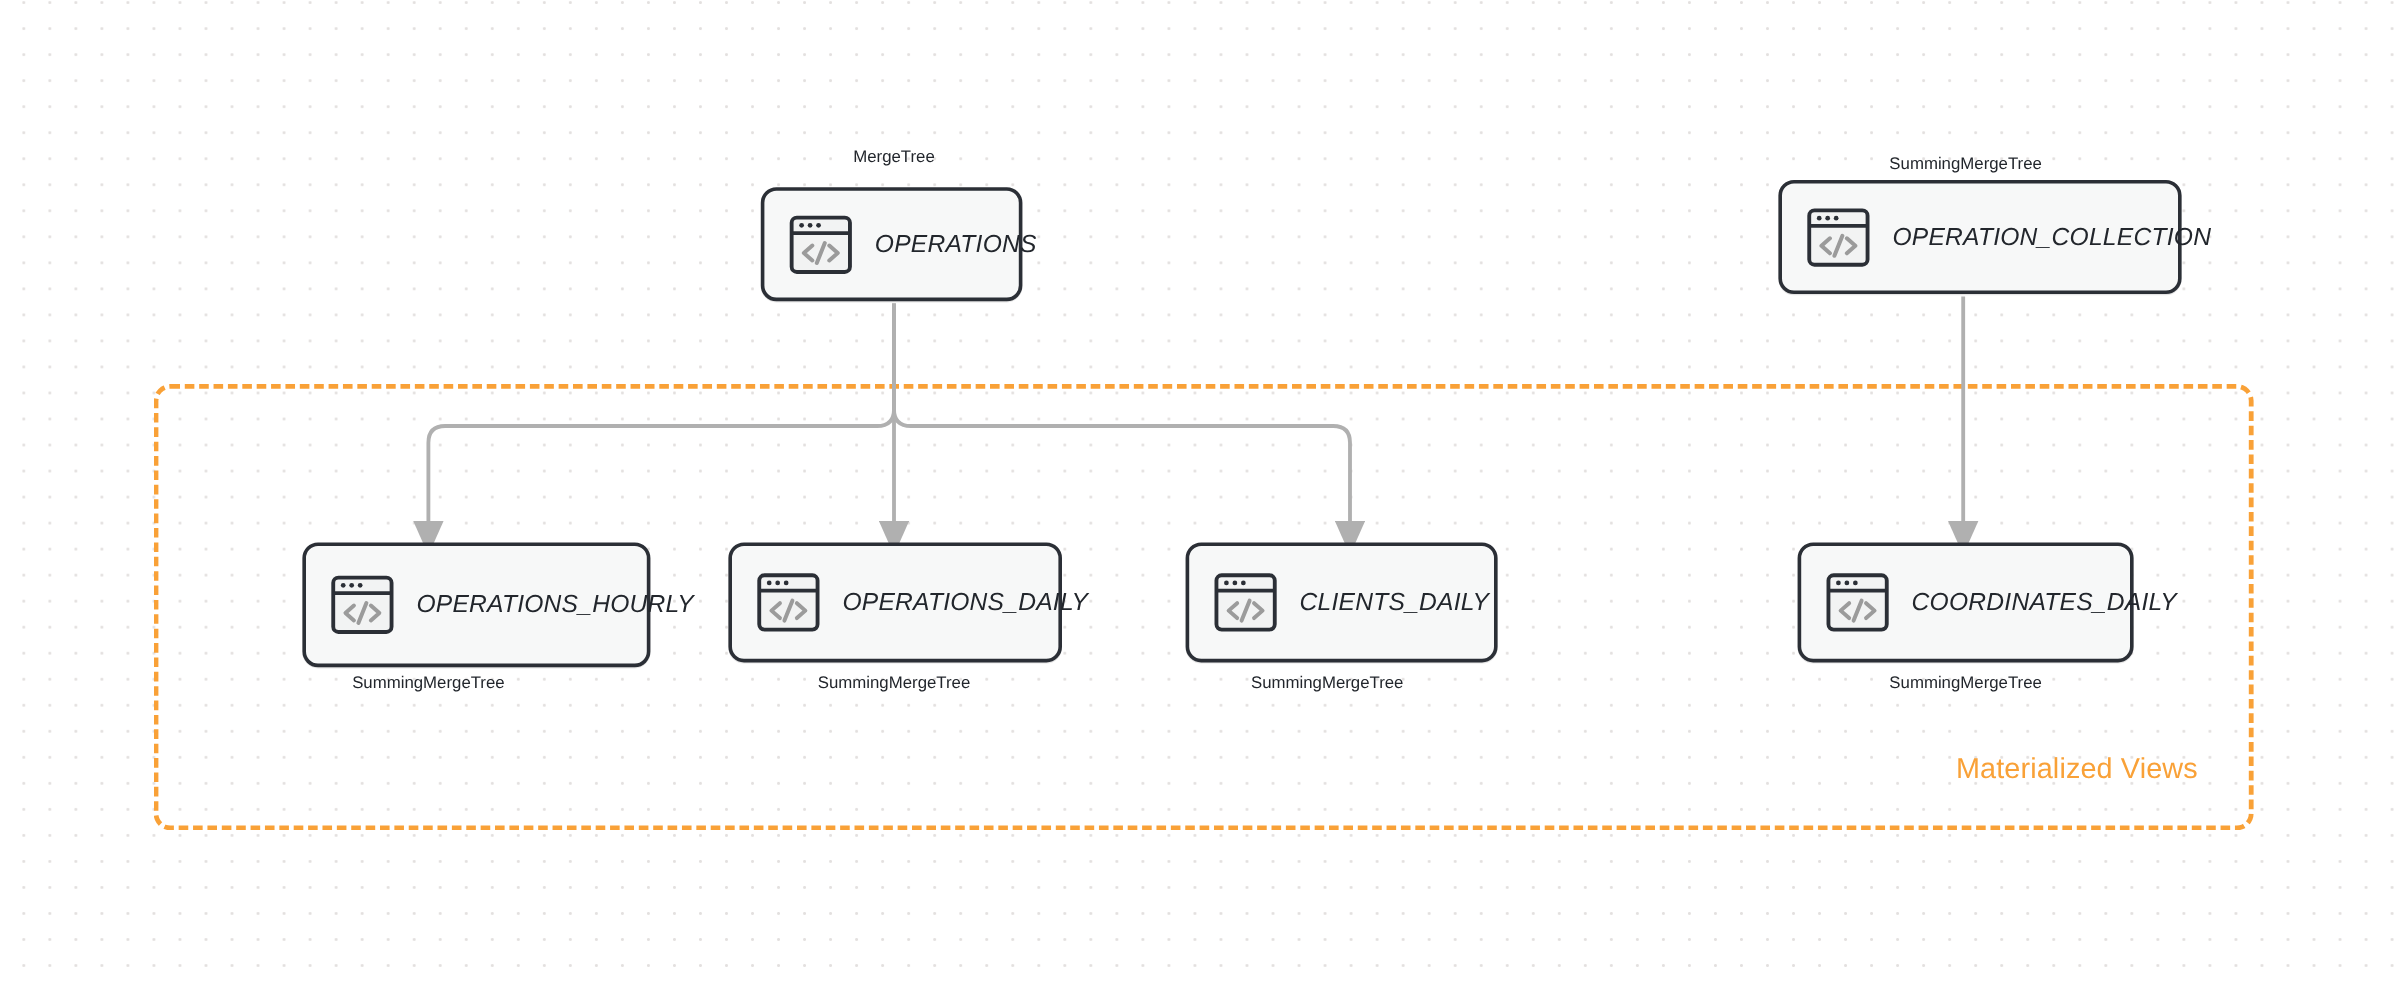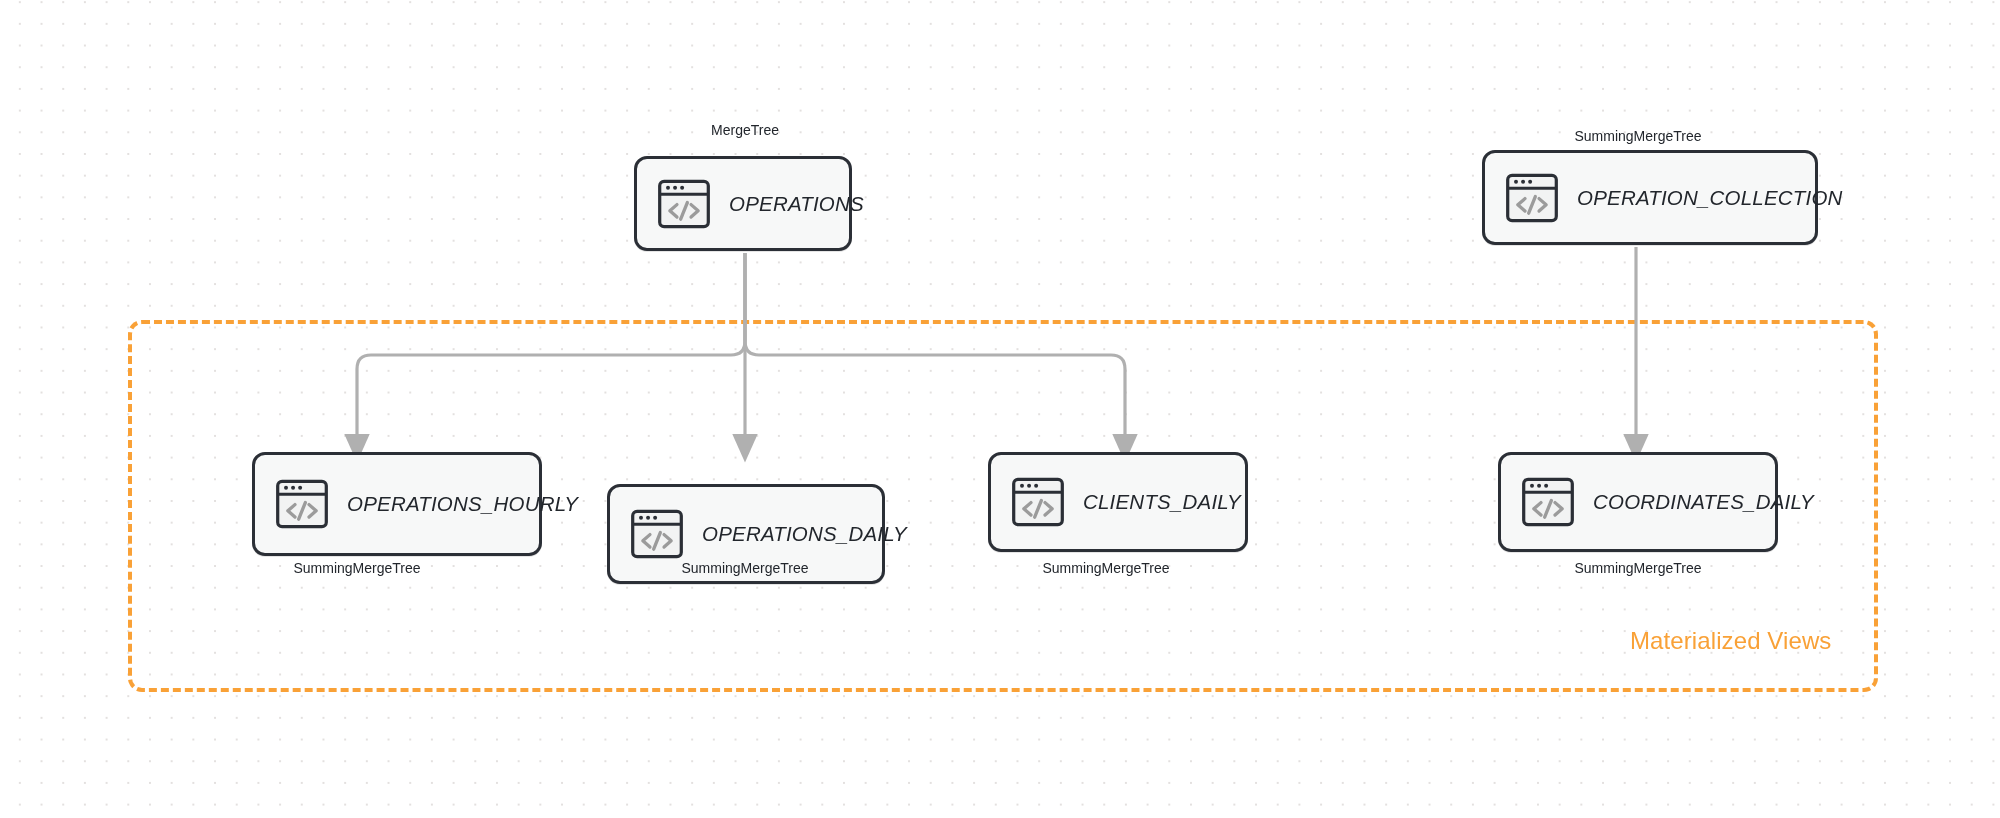--- a/index.html
+++ b/index.html
@@ -146,21 +146,21 @@
           <circle cx="10.6" cy="10.4" r="1.9" fill="#2b2f36"></circle>
           <circle cx="17.4" cy="10.4" r="1.9" fill="#2b2f36"></circle>
           <circle cx="24.2" cy="10.4" r="1.9" fill="#2b2f36"></circle>
           <path d="M19.2,26.6 L12.4,32.6 L19.2,38.6" fill="none" stroke="#9b9b9b" stroke-width="3.2" stroke-linecap="round" stroke-linejoin="round"></path>
           <path d="M32.8,26.6 L39.6,32.6 L32.8,38.6" fill="none" stroke="#9b9b9b" stroke-width="3.2" stroke-linecap="round" stroke-linejoin="round"></path>
           <path d="M29.2,24.6 L22.8,40.6" fill="none" stroke="#9b9b9b" stroke-width="3.2" stroke-linecap="round"></path>
         </svg>
         <span class="node-title">OPERATIONS_HOURLY</span>
       </div>
       <div class="node-caption" style="left: 357px; top: 560px;">SummingMergeTree</div>
-      <div class="node" style="left: 607px; top: 452px; width: 278px; height: 100px; background: rgb(247, 248, 248); border-color: rgb(43, 47, 54); margin-top: 32px;">
+      <div class="node" style="left: 607px; top: 452px; width: 278px; height: 100px; background: rgb(247, 248, 248); border-color: rgb(43, 47, 54);">
         <svg class="node-icon" viewBox="0 0 52 52">
           <rect x="2.6" y="4.2" width="46.8" height="43.6" rx="4.2" ry="4.2" fill="#f2f3f3" stroke="#2b2f36" stroke-width="3.1"></rect>
           <path d="M2.6,16.6 H49.4" stroke="#2b2f36" stroke-width="3.1" fill="none"></path>
           <circle cx="10.6" cy="10.4" r="1.9" fill="#2b2f36"></circle>
           <circle cx="17.4" cy="10.4" r="1.9" fill="#2b2f36"></circle>
           <circle cx="24.2" cy="10.4" r="1.9" fill="#2b2f36"></circle>
           <path d="M19.2,26.6 L12.4,32.6 L19.2,38.6" fill="none" stroke="#9b9b9b" stroke-width="3.2" stroke-linecap="round" stroke-linejoin="round"></path>
           <path d="M32.8,26.6 L39.6,32.6 L32.8,38.6" fill="none" stroke="#9b9b9b" stroke-width="3.2" stroke-linecap="round" stroke-linejoin="round"></path>
           <path d="M29.2,24.6 L22.8,40.6" fill="none" stroke="#9b9b9b" stroke-width="3.2" stroke-linecap="round"></path>
         </svg>

